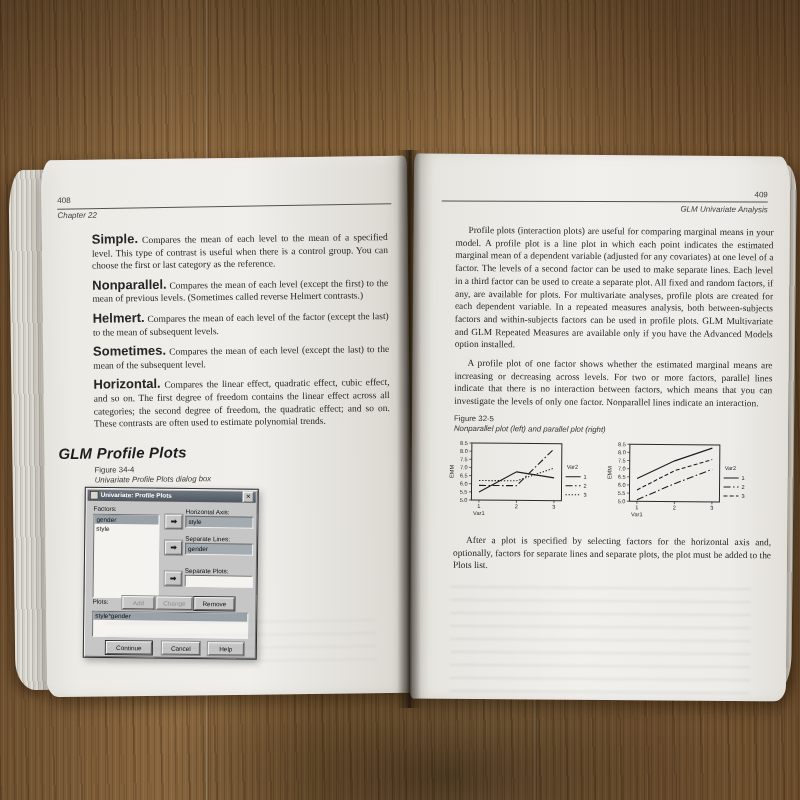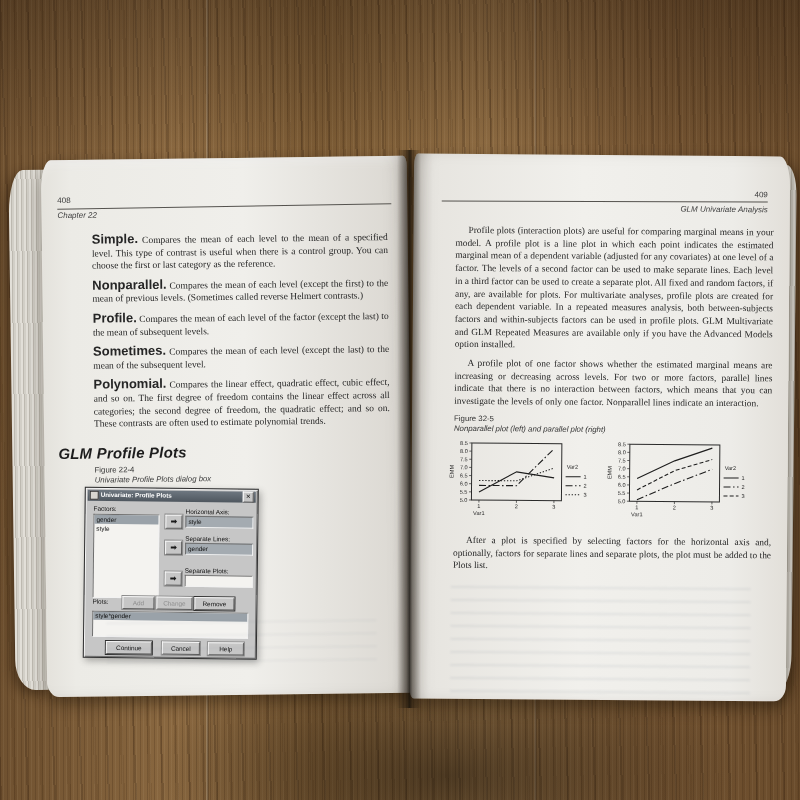--- a/index.html
+++ b/index.html
@@ -93,29 +93,29 @@
   <div class="page left">
     <div class="pg-head">
       <div>408</div>
       <div class="rule"></div>
       <div class="runhead">Chapter 22</div>
     </div>
 
     <div class="body-col">
       <p class="entry"><b>Simple.</b> <span>Compares the mean of each level to the mean of a specified level. This type of contrast is useful when there is a control group. You can choose the first or last category as the reference.</span></p>
       <p class="entry"><b>Nonparallel.</b> <span>Compares the mean of each level (except the first) to the mean of previous levels. (Sometimes called reverse Helmert contrasts.)</span></p>
-      <p class="entry"><b>Profile.</b> <span>Compares the mean of each level of the factor (except the last) to the mean of subsequent levels.</span></p>
+      <p class="entry"><b>Helmert.</b> <span>Compares the mean of each level of the factor (except the last) to the mean of subsequent levels.</span></p>
       <p class="entry"><b>Sometimes.</b> <span>Compares the mean of each level (except the last) to the mean of the subsequent level.</span></p>
-      <p class="entry"><b>Polynomial.</b> <span>Compares the linear effect, quadratic effect, cubic effect, and so on. The first degree of freedom contains the linear effect across all categories; the second degree of freedom, the quadratic effect; and so on. These contrasts are often used to estimate polynomial trends.</span></p>
+      <p class="entry"><b>Horizontal.</b> <span>Compares the linear effect, quadratic effect, cubic effect, and so on. The first degree of freedom contains the linear effect across all categories; the second degree of freedom, the quadratic effect; and so on. These contrasts are often used to estimate polynomial trends.</span></p>
     </div>
 
     <h2 class="section">GLM Profile Plots</h2>
 
     <div class="figcap">
-      <span>Figure 22-4</span>
+      <span>Figure 34-4</span>
       <span class="cap">Univariate Profile Plots dialog box</span>
     </div>
 
     <div class="dlg">
       <div class="dlg-title">
         <span class="dlg-ico"></span>
         <span class="ttl">Univariate: Profile Plots</span>
         <span class="dlg-close">✕</span>
       </div>
       <div class="dlg-body">

